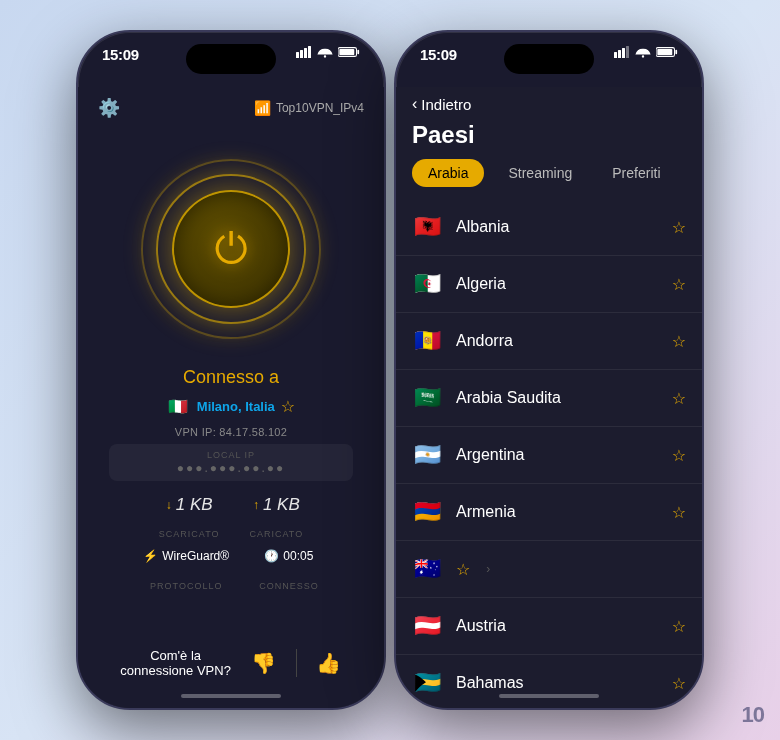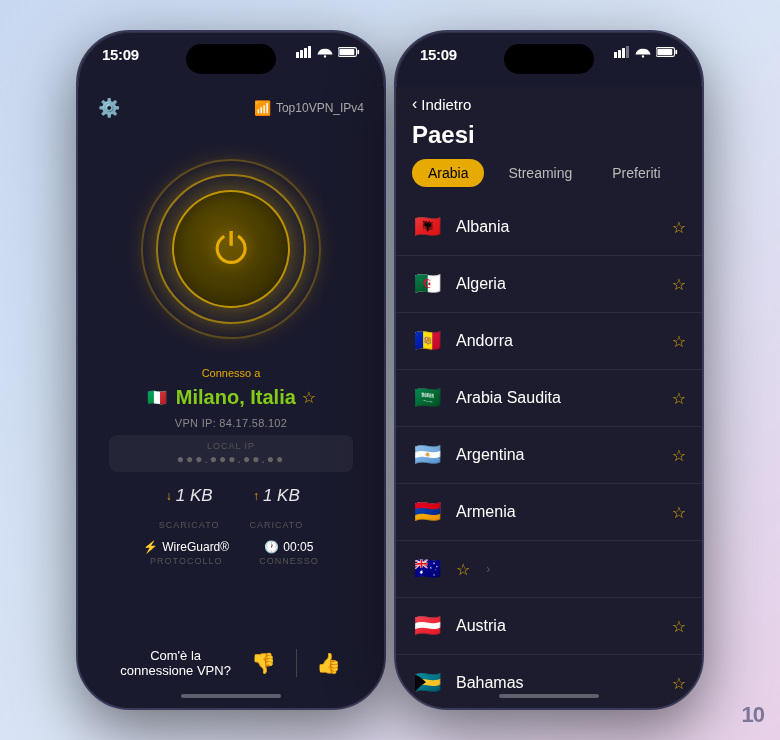--- a/index.html
+++ b/index.html
@@ -137,42 +137,42 @@
       justify-content: center;
     }
     .power-icon {
       font-size: 42px;
       color: #e6aa00;
       text-shadow: 0 0 15px rgba(230, 170, 0, 0.8);
     }
     .connected-to {
       margin-top: 28px;
       color: #e6aa00;
-      font-size: 11px;
+      font-size: 18px;
       font-weight: 500;
     }
     .location-row {
       margin-top: 6px;
       display: flex;
       align-items: center;
       gap: 6px;
     }
     .flag-circle {
       width: 24px;
       height: 24px;
       border-radius: 50%;
       overflow: hidden;
       display: flex;
       align-items: center;
       justify-content: center;
       font-size: 16px;
     }
     .location-name {
-      color: #84cc16;
-      font-size: 20px;
+      color: #0ea5e9;
+      font-size: 13px;
       font-weight: 600;
     }
     .star-outline {
       color: #e6aa00;
       font-size: 16px;
     }
     .vpn-ip {
       margin-top: 8px;
       color: #888;
       font-size: 11px;
@@ -246,21 +246,21 @@
       display: flex;
       align-items: center;
       gap: 4px;
     }
     .protocol-icon { color: #888; font-size: 12px; }
     .protocol-label {
       color: #555;
       font-size: 9px;
       letter-spacing: 1px;
       text-transform: uppercase;
-      margin-top: 2px;
+      margin-top: 18px;
     }
     .feedback-row {
       position: absolute;
       bottom: 30px;
       left: 0;
       right: 0;
       display: flex;
       align-items: center;
       justify-content: center;
       gap: 20px;

